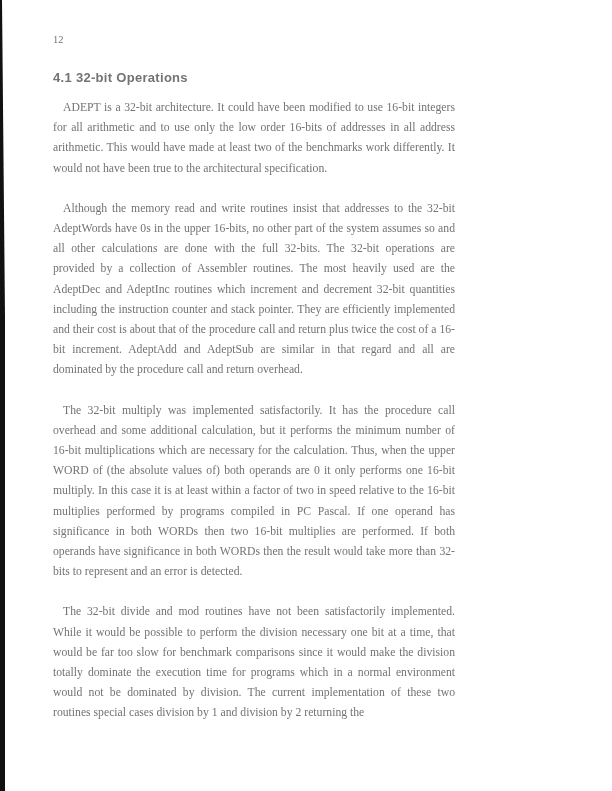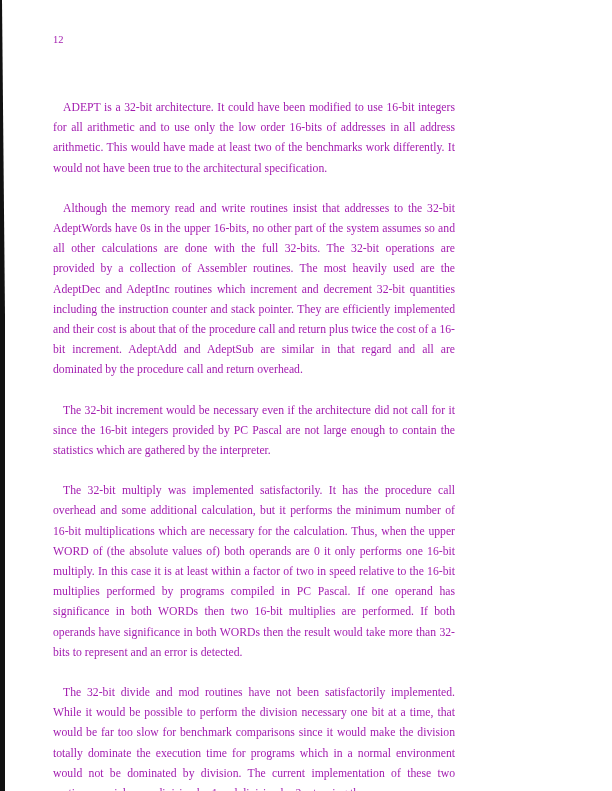--- a/index.html
+++ b/index.html
@@ -5,21 +5,21 @@
   html, body { margin: 0; padding: 0; background: #ffffff; }
   body { width: 612px; height: 791px; position: relative; overflow: hidden; }
   .edge-bar {
     position: absolute; left: 0; top: 0; width: 5px; height: 791px;
     background: linear-gradient(to bottom, #111 0%, #111 100%);
     clip-path: polygon(0 0, 40% 0, 100% 40%, 100% 100%, 0 100%);
   }
   .page {
     position: absolute; left: 0; top: 0; width: 612px; height: 791px;
     font-family: "Liberation Serif", "DejaVu Serif", serif;
-    color: #a21caf;
+    color: #737373;
   }
   .page-number {
     position: absolute; left: 53px; top: 34px;
     font-size: 10.5px; letter-spacing: 0px;
   }
   .section-heading {
     position: absolute; left: 53px; top: 70px;
     font-family: "Liberation Sans", "DejaVu Sans", sans-serif;
     font-weight: bold; font-size: 13px; letter-spacing: 0.3px;
   }
@@ -31,20 +31,20 @@
   .para { margin: 6px 0 20px 0; text-indent: 10px; }
   .para:last-child { margin-bottom: 0; }
 </style>
 </head>
 <body>
 
 <div class="edge-bar"></div>
 
 <div class="page">
   <div class="page-number">12</div>
+  <div class="section-heading">4.1 32-bit Operations</div>
   <div class="body">
     <p class="para">ADEPT is a 32-bit architecture.  It could have been modified to use 16-bit integers for all arithmetic and to use only the low order 16-bits of addresses in all address arithmetic.  This would have made at least two of the benchmarks work differently.  It would not have been true to the architectural specification.</p>
     <p class="para">Although the memory read and write routines insist that addresses to the 32-bit AdeptWords have 0s in the upper 16-bits, no other part of the system assumes so and all other calculations are done with the full 32-bits.  The 32-bit operations are provided by a collection of Assembler routines. The most heavily used are the AdeptDec and AdeptInc routines which increment and decrement 32-bit quantities including the instruction counter and stack pointer.  They are efficiently implemented and their cost is about that of the procedure call and return plus twice the cost of a 16-bit increment.  AdeptAdd and AdeptSub are similar in that regard and all are dominated by the procedure call and return overhead.</p>
-    <p class="para">The 32-bit increment would be necessary even if the architecture did not call for it since the 16-bit integers provided by PC Pascal are not large enough to contain the statistics which are gathered by the interpreter.</p>
     <p class="para">The 32-bit multiply was implemented satisfactorily.  It has the procedure call overhead and some additional calculation, but it performs the minimum number of 16-bit multiplications which are necessary for the calculation.  Thus, when the upper WORD of (the absolute values of) both operands are 0 it only performs one 16-bit multiply.  In this case it is at least within a factor of two in speed relative to the 16-bit multiplies performed by programs compiled in PC Pascal.  If one operand has significance in both WORDs then two 16-bit multiplies are performed.  If both operands have significance in both WORDs then the result would take more than 32-bits to represent and an error is detected.</p>
     <p class="para">The 32-bit divide and mod routines have not been satisfactorily implemented.  While it would be possible to perform the division necessary one bit at a time, that would be far too slow for benchmark comparisons since it would make the division totally dominate the execution time for programs which in a normal environment would not be dominated by division.  The current implementation of these two routines special cases division by 1 and division by 2 returning the</p>
   </div>
 </div>
 
 </body></html>

